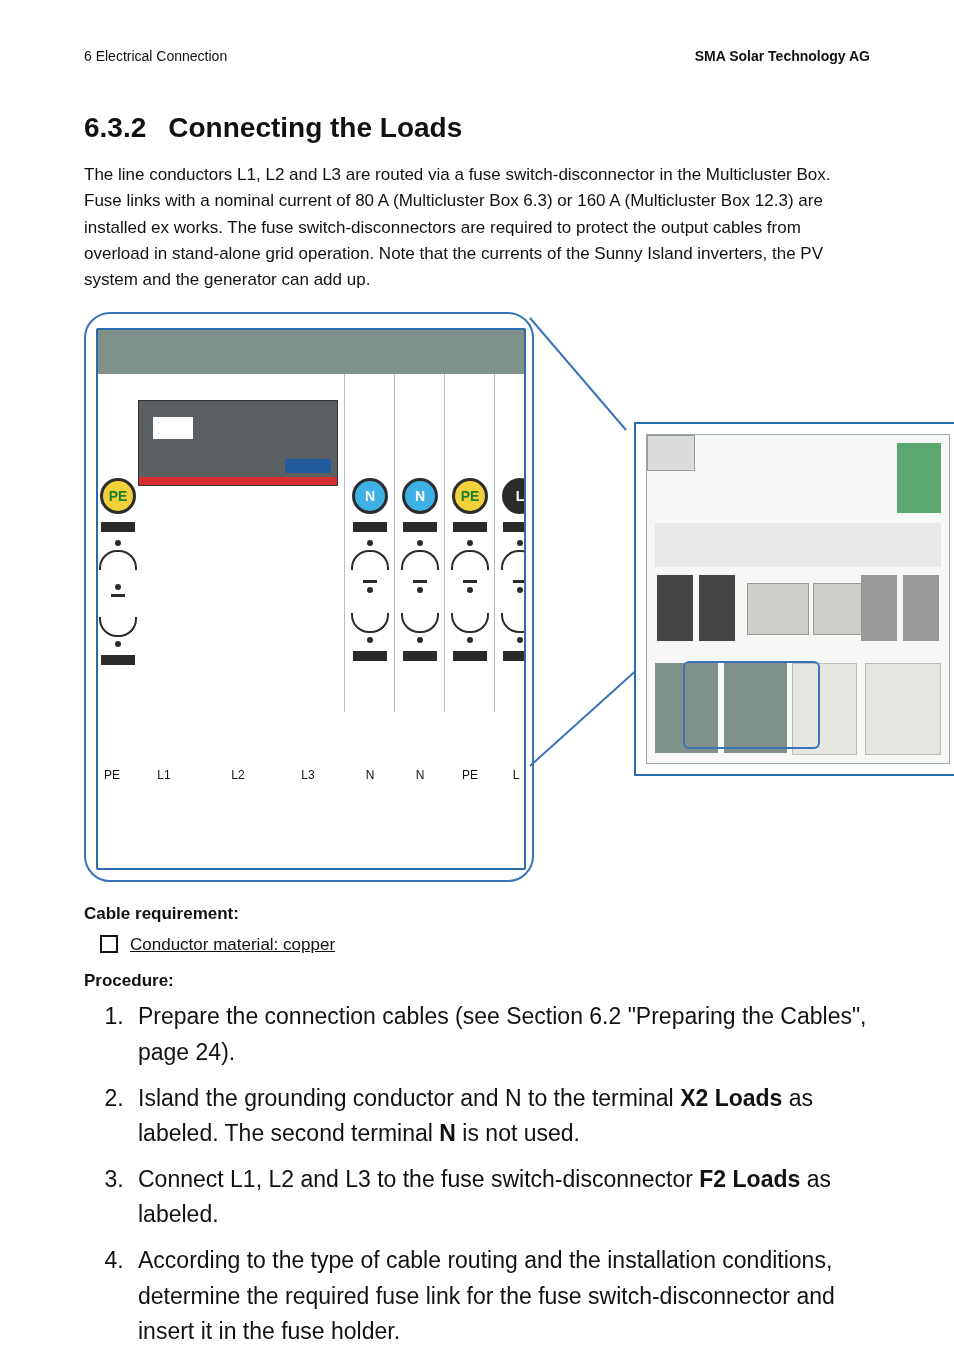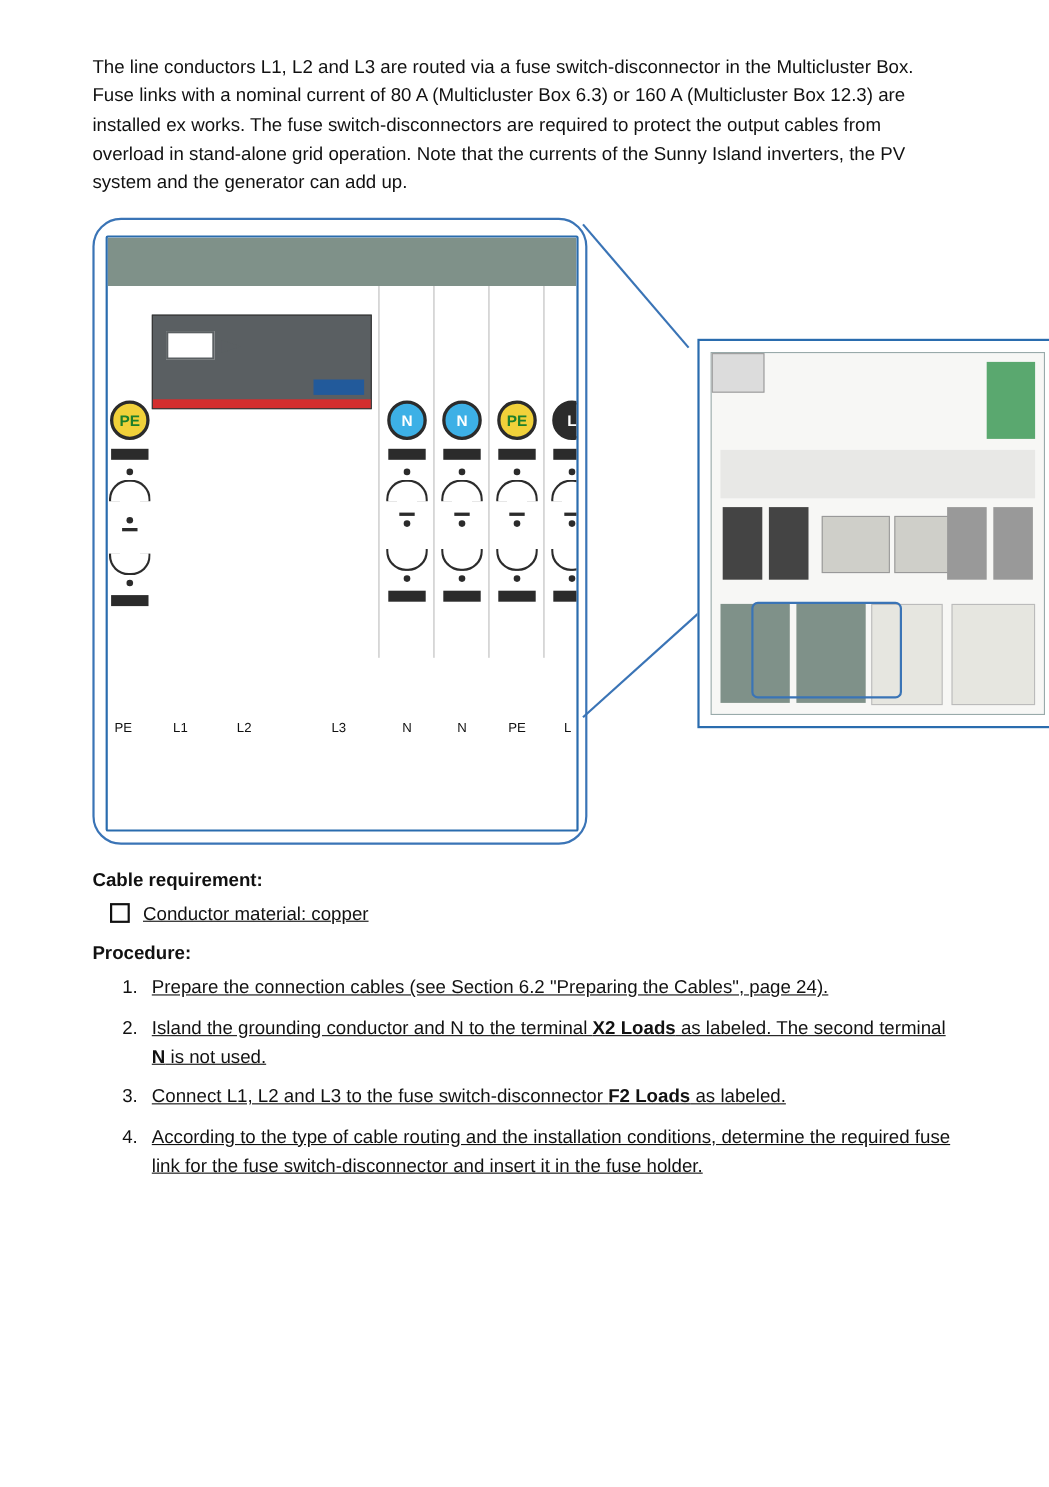--- a/index.html
+++ b/index.html
@@ -124,37 +124,44 @@
     list-style:none; padding:0 0 0 46px; margin:0 0 14px 0;text-decoration:underline;
   }
   ul.check li {
     font-size:17px; line-height:1.5; position:relative; padding-left:0;
   }
   ul.check li::before {
     content:""; position:absolute; left:-30px; top:3px;
     width:14px; height:14px; border:2px solid #111;
   }
   ol.proc {
-    font-size:17px; line-height:1.55;
-    padding-left:46px; margin:0;text-decoration:underline;
+    font-size:23px; line-height:1.55;
+    padding-left:46px; margin:0;
   }
   ol.proc li { padding-left:8px; margin-bottom:10px; }
   .strong-inline { font-weight:700; }
   .footer {
     position:absolute; left:0; right:0; bottom:0;
     display:flex; justify-content:space-between;
     font-size:14px;
   }
 </style>
 </head>
 <body>
 
 <div class="page">
 
-
+  <div class="header">
+    <div class="left">6  Electrical Connection</div>
+    <div class="right">SMA Solar Technology AG</div>
+  </div>
+
+  <h2 class="section-title">
+    <span class="section-num">6.3.2</span><span>Connecting the Loads</span>
+  </h2>
 
   <p class="body">The line conductors L1, L2 and L3 are routed via a fuse switch-disconnector in the Multicluster Box. Fuse links with a nominal current of 80 A (Multicluster Box 6.3) or 160 A (Multicluster Box 12.3) are installed ex works. The fuse switch-disconnectors are required to protect the output cables from overload in stand-alone grid operation. Note that the currents of the Sunny Island inverters, the PV system and the generator can add up.</p>
 
   <div class="figure-area">
 
     <div class="callout-frame">
       <div class="callout-inner">
         <div class="panel-top"></div>
 
         <div class="switchblock">
@@ -231,21 +238,21 @@
             <div class="hole"></div>
           <div style="height:16px"></div>
             <div class="arch" style="transform:scaleY(-1)"></div>
             <div class="hole"></div>
             <div class="slot"></div>
         </div>
 
         <div class="label-row">
           <span style="left:14px">PE</span>
           <span style="left:66px">L1</span>
-          <span style="left:124px">L2</span>
+          <span style="left:140px">L2</span>
           <span style="left:210px">L3</span>
           <span style="left:272px">N</span>
           <span style="left:322px">N</span>
           <span style="left:372px">PE</span>
           <span style="left:418px">L</span>
         </div>
       </div>
     </div>
 
     <svg class="lead-line" viewBox="0 0 200 460" style="width:200px;height:460px;">

